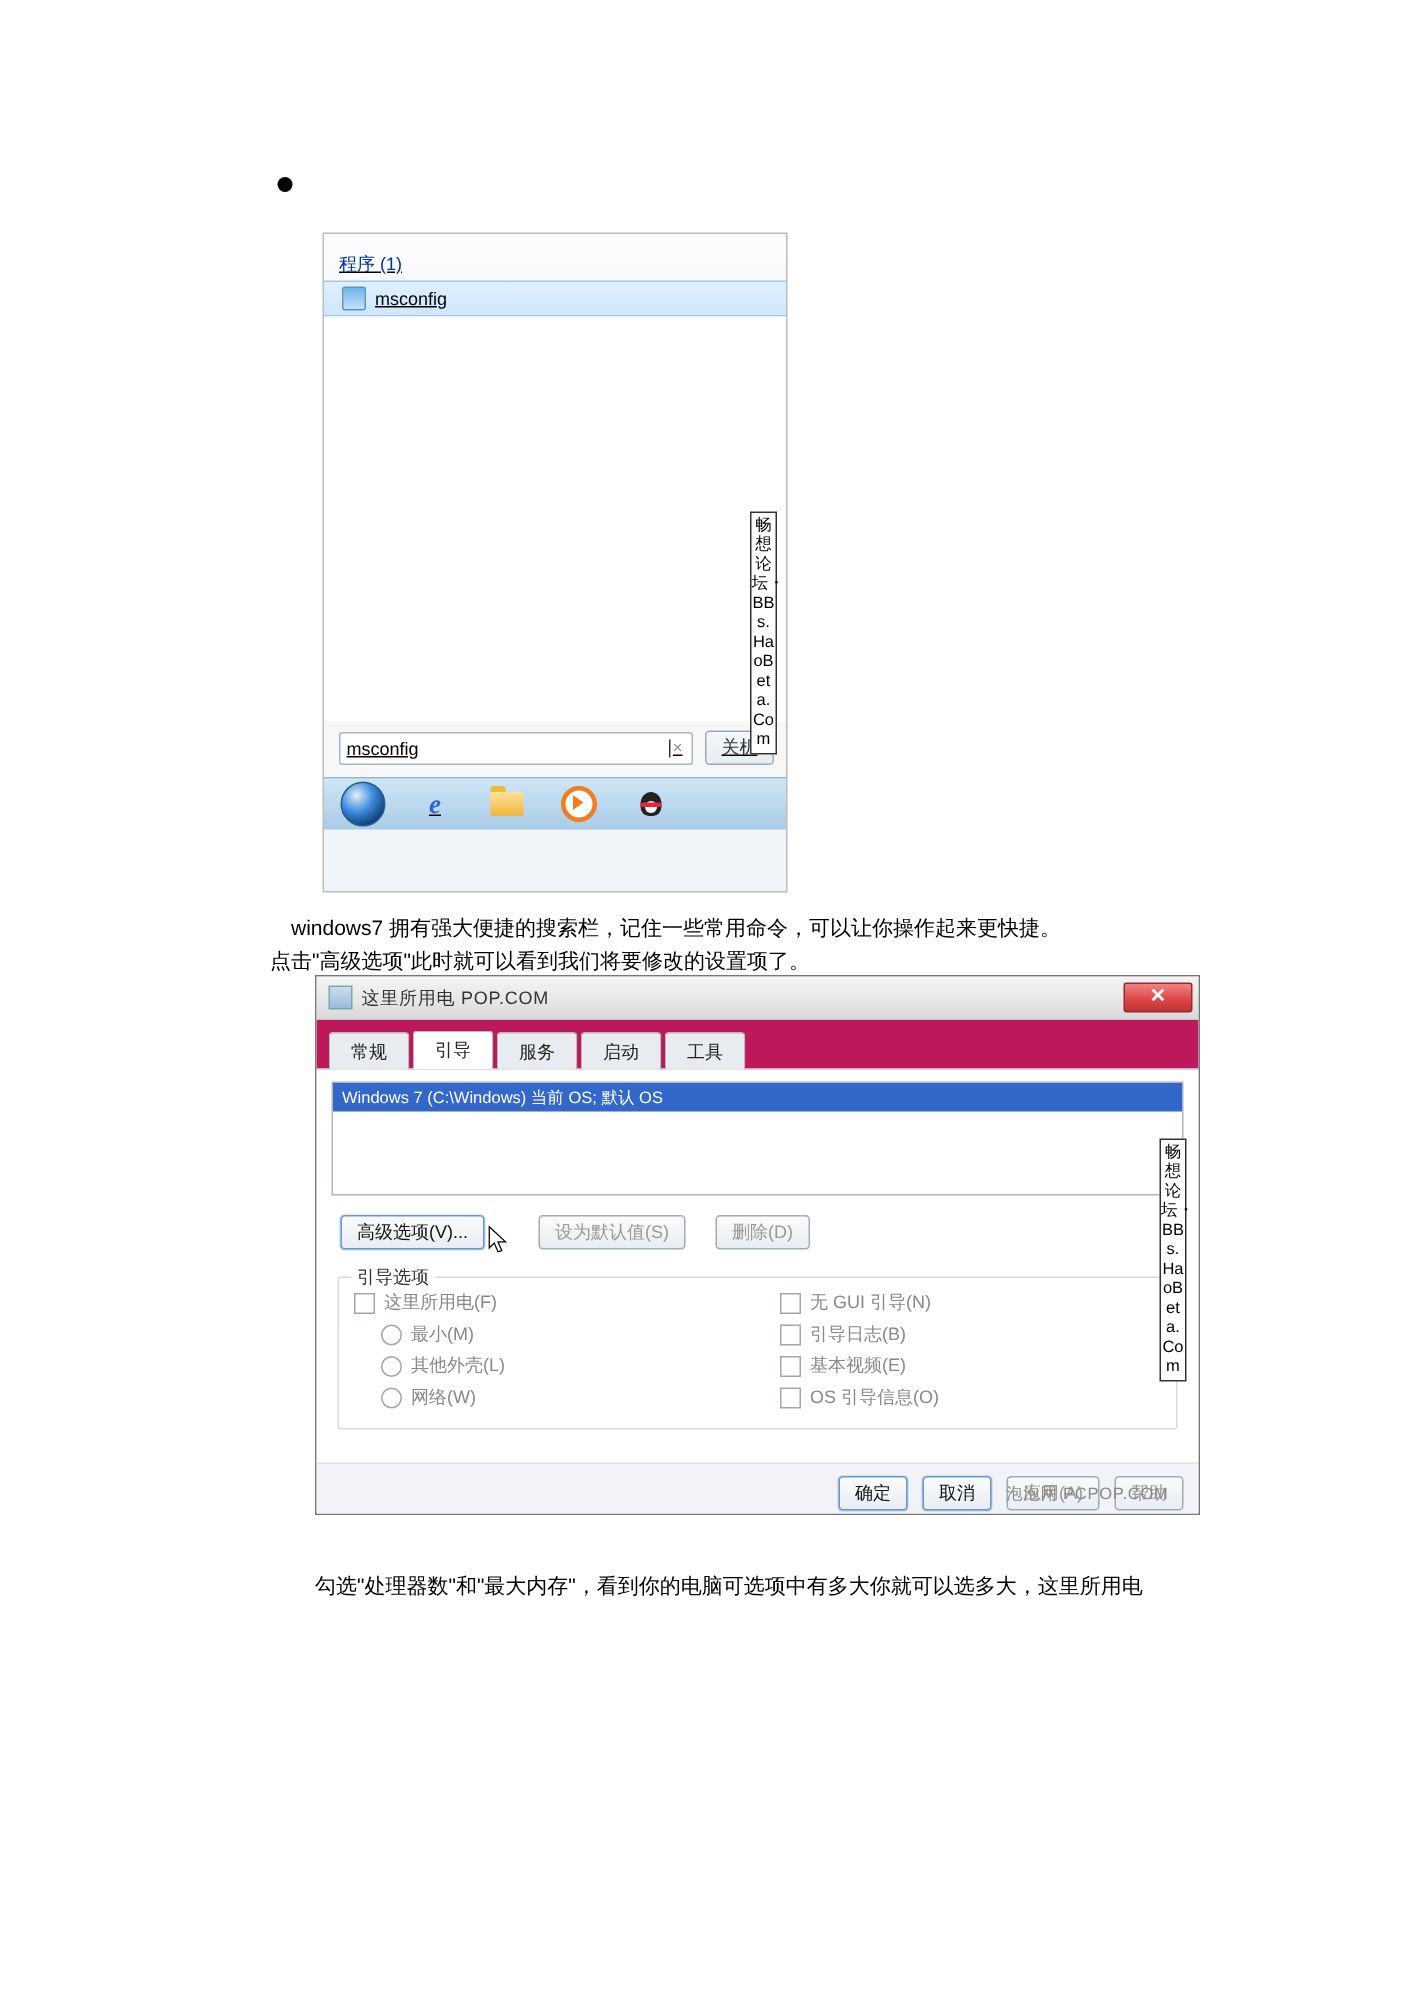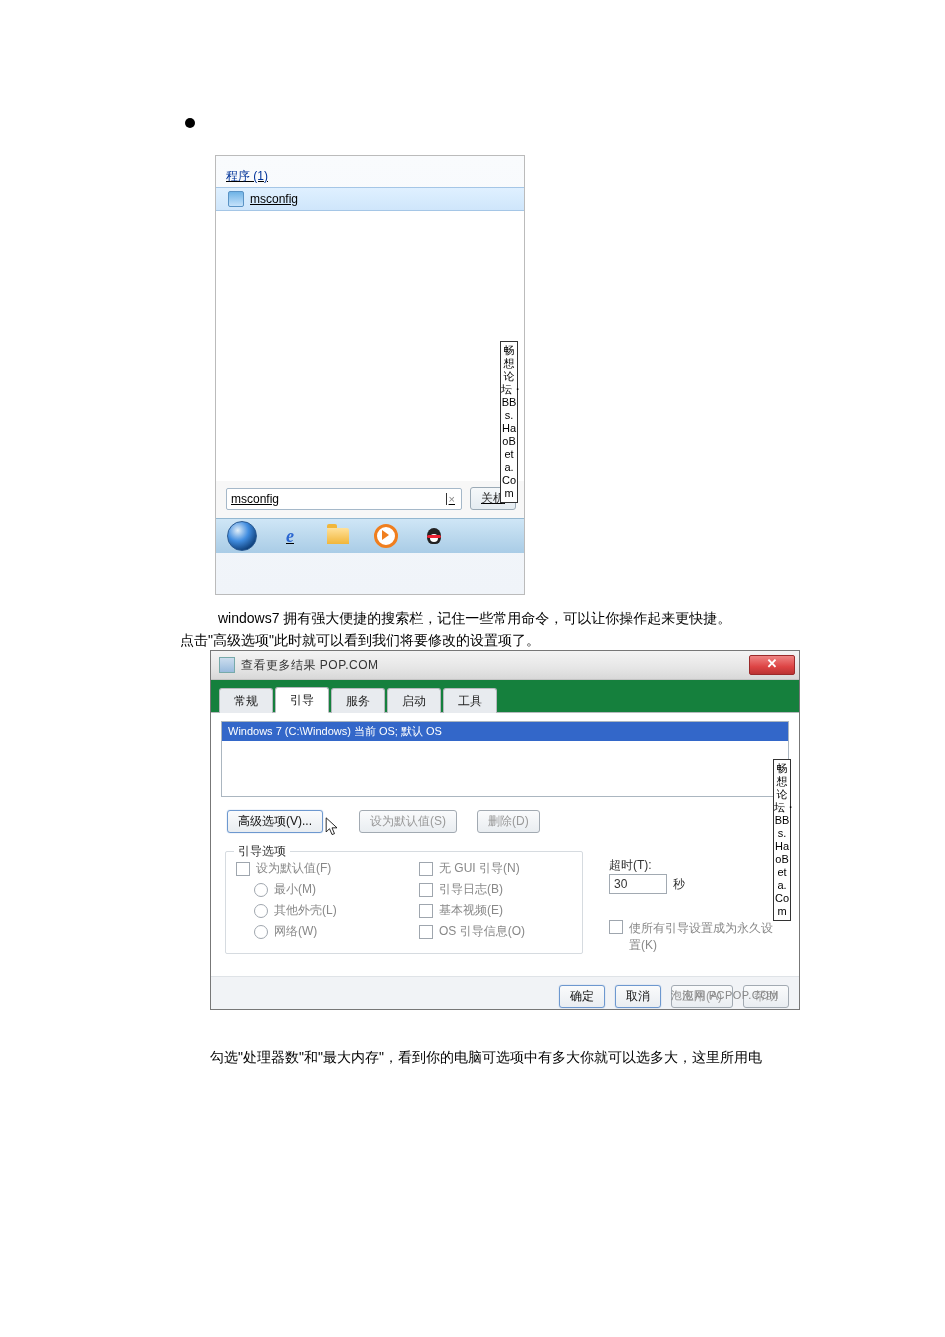--- a/index.html
+++ b/index.html
@@ -168,21 +168,21 @@
   word-break: break-all;
 }
 
 
 .para {
   position: absolute;
   font-size: 14px;
   color: #000;
   line-height: 1.6;
 }
-.p1 { left: 218px; top: 607px; width: 595px; }
+.p1 { left: 194px; top: 607px; width: 595px; }
 .p2 { left: 180px; top: 629px; width: 625px; }
 .p3 { left: 210px; top: 1046px; width: 595px; }
 
 
 .shot2 {
   position: absolute;
   left: 210px;
   top: 650px;
   width: 590px;
   height: 360px;
@@ -212,21 +212,21 @@
   width: 44px; height: 18px;
   background: linear-gradient(#ef8483, #d44 60%, #b33);
   border: 1px solid #9a2a2a; border-radius: 2px;
   color: #fff; text-align: center; line-height: 16px;
   font-weight: bold; font-size: 13px;
 }
 .shot2 .tabbar {
   display: flex;
   align-items: flex-end;
   padding: 6px 8px 0 8px;
-  background: #15803d;
+  background: #be185d;
   border-bottom: 1px solid #b6b9bd;
 }
 .shot2 .tab {
   padding: 4px 14px 3px 14px;
   border: 1px solid #b6b9bd;
   border-bottom: none;
   margin-right: 2px;
   background: #e8ebef;
   color: #222;
   border-radius: 3px 3px 0 0;
@@ -392,21 +392,21 @@
     </div>
     <div class="watermark1">畅想论坛・BBs.HaoBeta.Com</div>
   </div>
 
   <div class="para p1">windows7 拥有强大便捷的搜索栏，记住一些常用命令，可以让你操作起来更快捷。</div>
   <div class="para p2">点击"高级选项"此时就可以看到我们将要修改的设置项了。</div>
 
   <div class="shot2">
     <div class="titlebar">
       <span class="tb-icon"></span>
-      <span class="tb-title">查看更多结果 POP.COM</span>
+      <span class="tb-title">这里所用电 POP.COM</span>
       <span class="close-btn">✕</span>
     </div>
     <div class="tabbar">
       <div class="tab">常规</div>
       <div class="tab active">引导</div>
       <div class="tab">服务</div>
       <div class="tab">启动</div>
       <div class="tab">工具</div>
     </div>
     <div class="body">
@@ -422,21 +422,21 @@
         <span class="btn dim">删除(D)</span>
       </div>
 
       <div class="groupbox">
         <div class="fieldset col">
           <div class="legend">引导选项</div>
           <div style="display:flex; gap:30px;">
             <div style="flex:1;">
               <div class="opt">
                 <span class="control"></span>
-                <span>设为默认值(F)</span>
+                <span>这里所用电(F)</span>
               </div>
               <div class="opt" style="padding-left:18px;">
                 <span class="control radio"></span>
                 <span>最小(M)</span>
               </div>
               <div class="opt" style="padding-left:18px;">
                 <span class="control radio"></span>
                 <span>其他外壳(L)</span>
               </div>
               <div class="opt" style="padding-left:18px;">
@@ -458,33 +458,20 @@
                 <span>基本视频(E)</span>
               </div>
               <div class="opt">
                 <span class="control"></span>
                 <span>OS 引导信息(O)</span>
               </div>
             </div>
           </div>
         </div>
 
-        <div class="rightcol">
-          <div>超时(T):</div>
-          <div class="timeout-row">
-            <span class="timeout-input">
-              <span>30</span>
-            </span>
-            <span>秒</span>
-          </div>
-          <div class="perm-row">
-            <span class="control" style="width:12px;height:12px;border:1px solid #9fa6ae;background:#fff;flex-shrink:0;"></span>
-            <span>使所有引导设置成为永久设置(K)</span>
-          </div>
-        </div>
       </div>
     </div>
     <div class="footer">
       <span class="btn">确定</span>
       <span class="btn">取消</span>
       <span class="btn dim">应用(A)</span>
       <span class="btn dim">帮助</span>
     </div>
     <div class="watermark2">畅想论坛・BBs.HaoBeta.Com</div>
     <div class="site-wm">泡泡网  PCPOP.COM</div>

